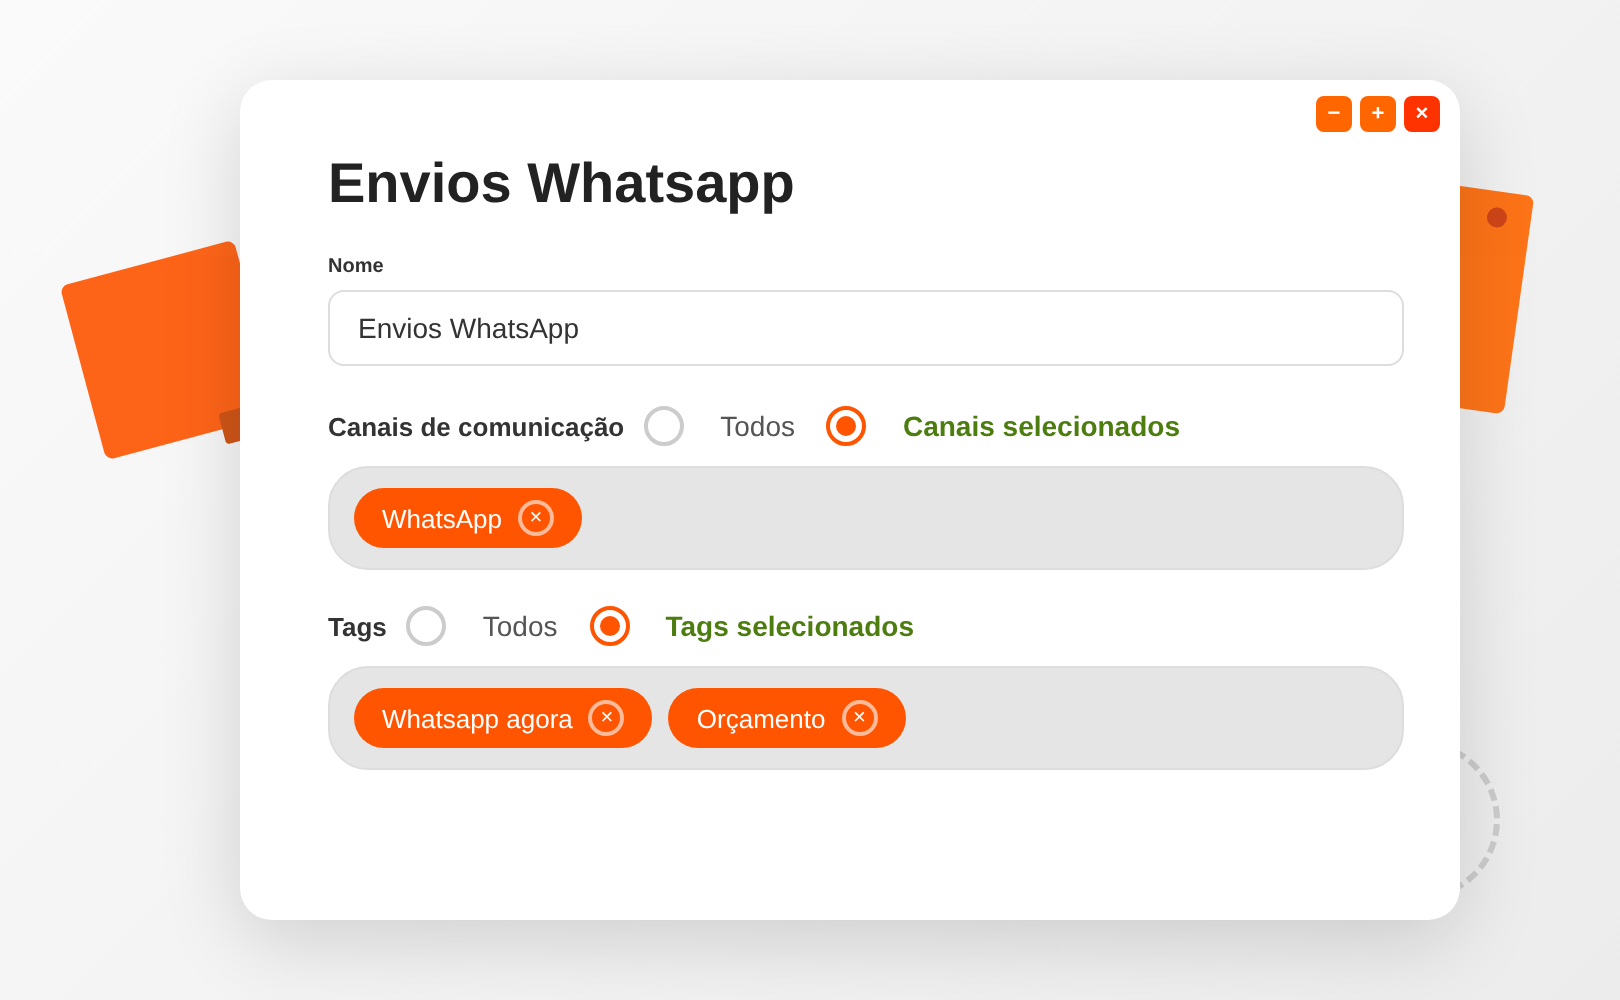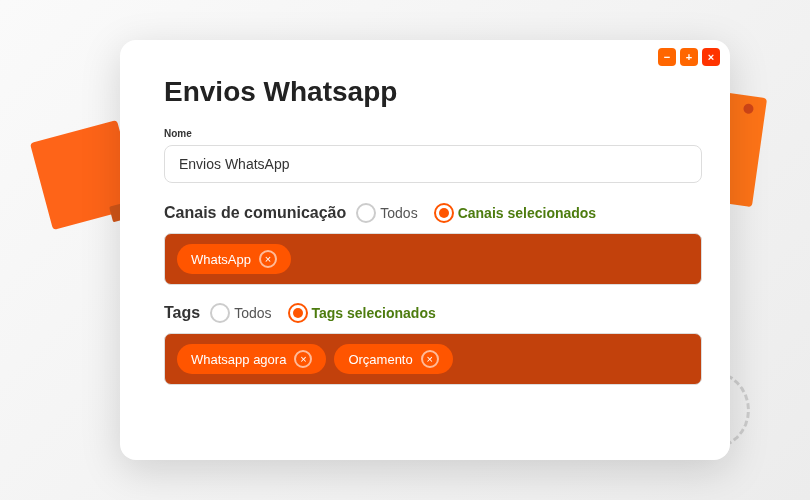--- a/index.html
+++ b/index.html
@@ -155,35 +155,35 @@
 
     
     .radio-row {
       display: flex;
       align-items: center;
       gap: 10px;
       margin-bottom: 10px;
     }
 
     .radio-row-label {
-      font-size: 16px;
+      font-size: 13px;
       font-weight: 600;
       color: #333;
     }
 
     .radio-group {
       display: flex;
       align-items: center;
       gap: 16px;
     }
 
     .radio-item {
       display: flex;
       align-items: center;
-      gap: 4px;
+      gap: 18px;
       cursor: pointer;
     }
 
     .radio-circle {
       width: 20px;
       height: 20px;
       border-radius: 50%;
       border: 2px solid #ccc;
       display: flex;
       align-items: center;
@@ -208,28 +208,28 @@
       color: #555;
     }
     .radio-text.selected-text {
       color: #4d7c0f;
       font-weight: 600;
     }
 
     
     .tags-container {
       border: 1.5px solid #ddd;
-      border-radius: 7px;
+      border-radius: 20px;
       padding: 10px 12px;
       min-height: 52px;
       display: flex;
       flex-wrap: wrap;
       gap: 8px;
       margin-bottom: 18px;
-      background: #c2410c;
+      background: #e5e5e5;
     }
 
     .tag-badge {
       display: flex;
       align-items: center;
       gap: 8px;
       background: #ff5500;
       color: #fff;
       border-radius: 20px;
       padding: 6px 14px;

